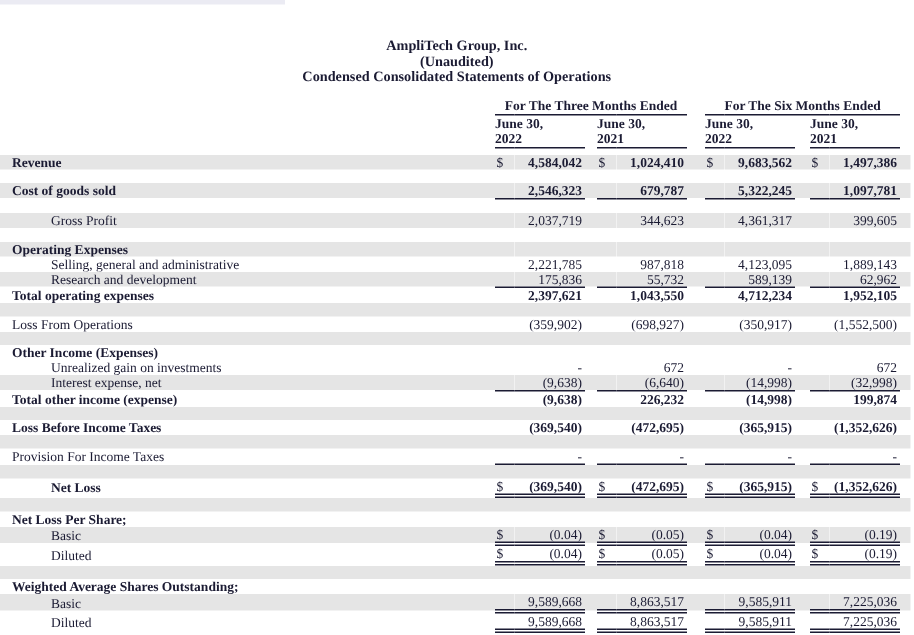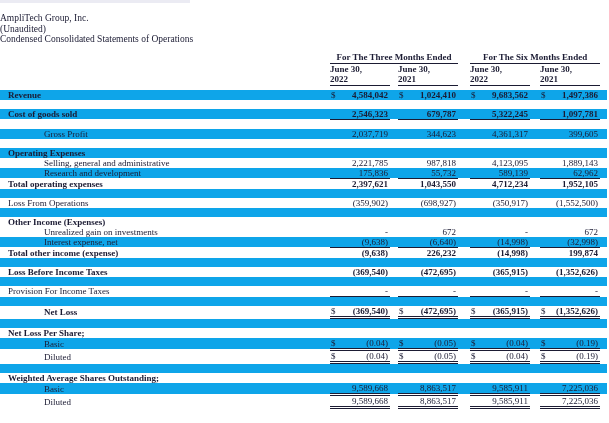--- a/index.html
+++ b/index.html
@@ -2,26 +2,26 @@
 <html><head>
 <meta charset="utf-8">
 <style>
   html,body { margin:0; padding:0; }
   body {
     width:609px; height:423px; background:#ffffff; overflow:hidden;
     font-family:"Liberation Serif","DejaVu Serif",serif;
     color:#1b1b33;
   }
   .artifact { position:absolute; top:0; left:0; width:190px; height:3px; background:#ebebf3; }
-  .titleblock { margin-top:13px; font-weight:normal; font-size:9.5px; line-height:10.5px; }
+  .titleblock { margin-top:26px; text-align:center; font-weight:bold; font-size:9.5px; line-height:10.5px; }
   table { border-collapse:collapse; table-layout:fixed; width:607px; margin-top:4px; }
   td { font-size:9px; line-height:10px; height:10px; padding:0; white-space:nowrap; overflow:hidden; vertical-align:bottom; }
-  tr.hl { background:#0ea5e9;margin-top:12px; }
+  tr.hl { background:#e5e5e5;margin-top:12px; }
   td.lab { padding-left:8px; text-align:left; }
-  td.lab.ind { padding-left:44px; }
+  td.lab.ind { padding-left:34px; }
   .b { font-weight:bold; }
   td.cur { text-align:left; padding-left:1px; }
   td.val { text-align:right; padding-right:2px; }
   td.r-single { border-bottom:1px solid #1b1b33; }
   td.r-double { border-bottom:3px double #1b1b33; }
   td.ph { font-weight:bold; text-align:center; border-bottom:1px solid #1b1b33; height:13px; padding-bottom:1px; }
   td.dh { font-weight:bold; border-bottom:1px solid #1b1b33; padding-bottom:1px; }
   td.dh div { line-height:10px; }
   tr.hsp td { height:4px; }
   tr.sprow td { height:9px; }

